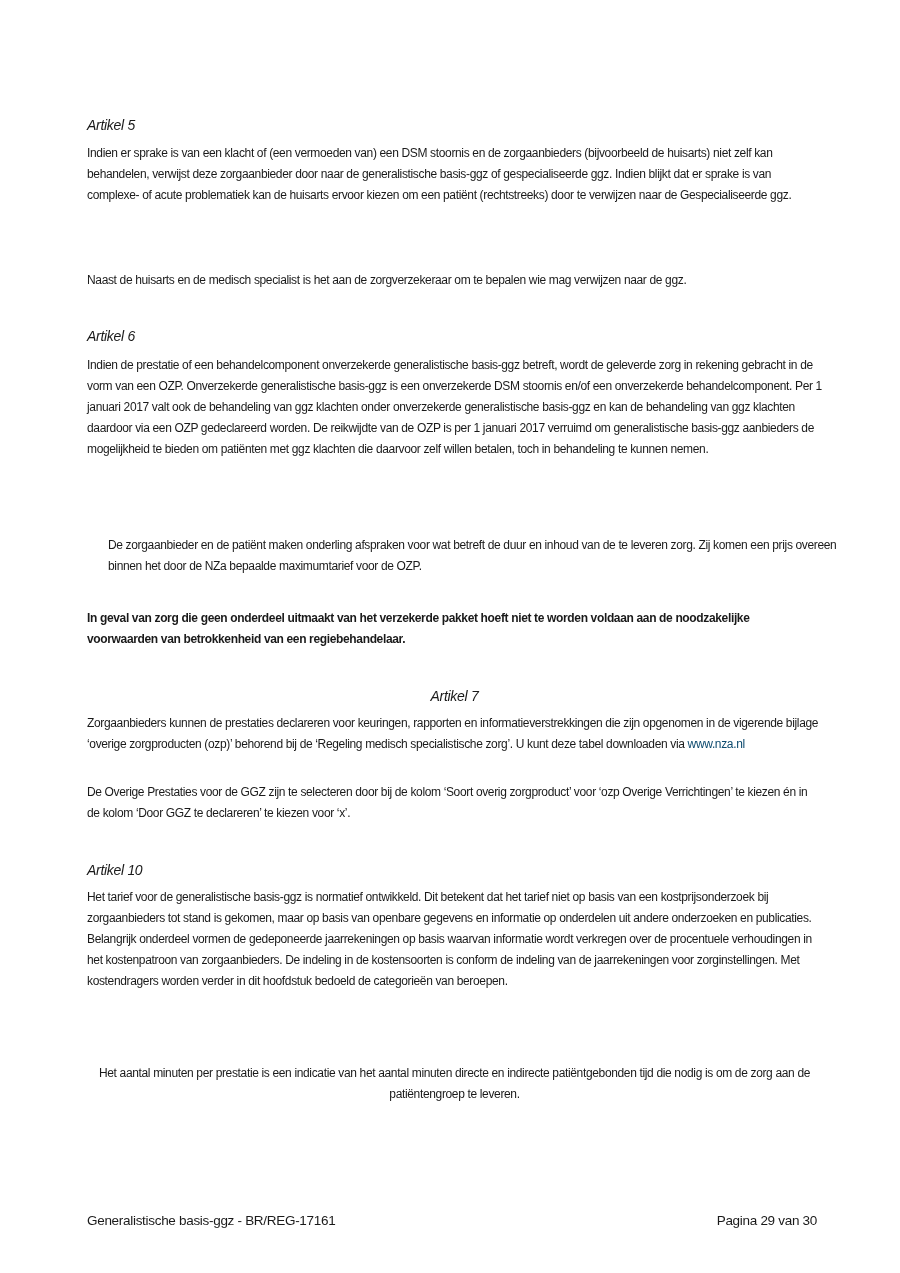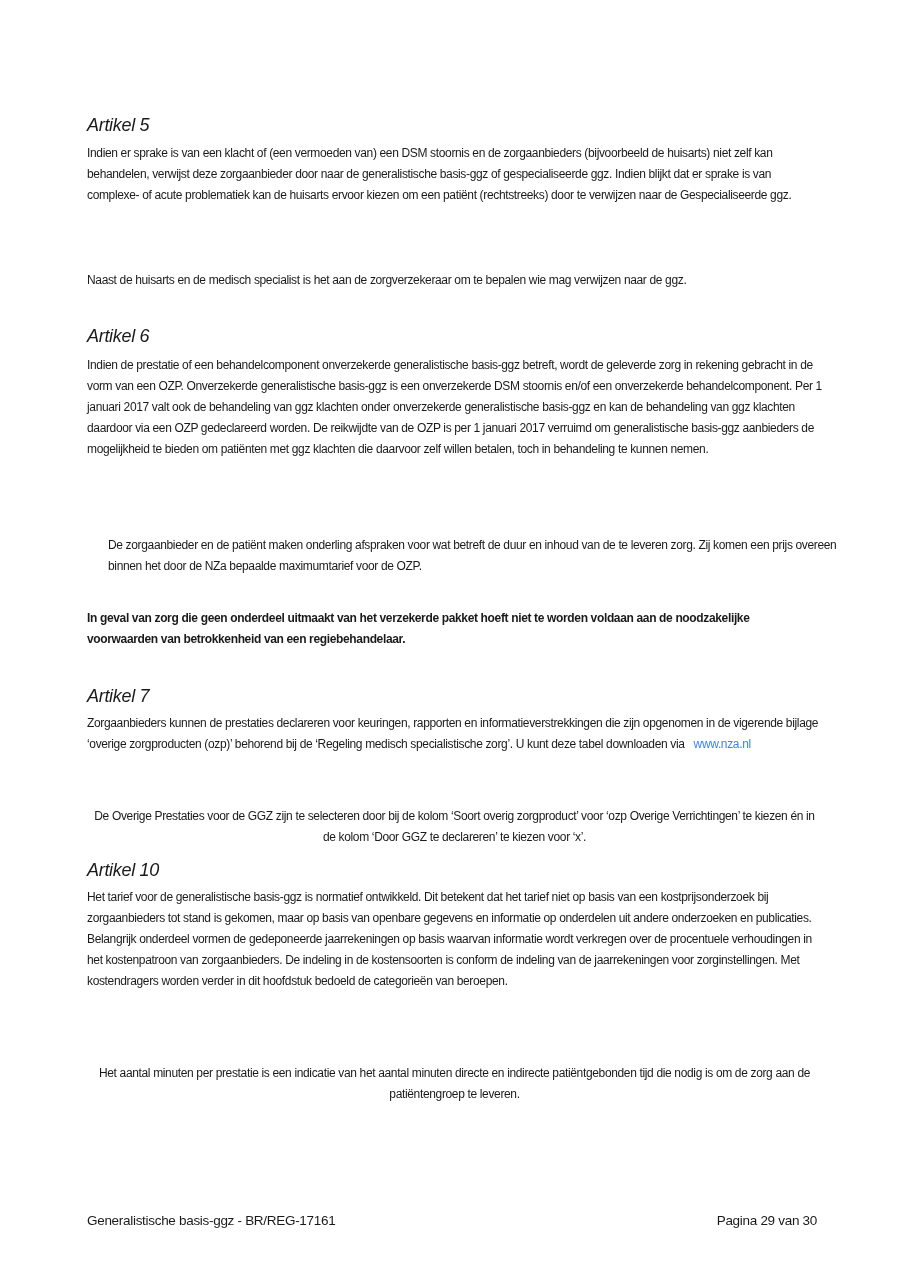--- a/index.html
+++ b/index.html
@@ -21,34 +21,33 @@
       top: 0;
       width: 735px;
     }
     .block {
       position: absolute;
       left: 0;
       width: 735px;
     }
     .heading {
       font-style: italic;
-      font-size: 18px;
+      font-size: 14px;
       line-height: 20px;
       letter-spacing: -0.3px;
     }
     .para {
       font-size: 12px;
       line-height: 21px;
       letter-spacing: -0.35px;
       margin: 0;
     }
     .link {
-      color: #3b82f6;
+      color: #0c4a6e;
       text-decoration: none;
-      margin-left: 6px;
     }
     .footer {
       position: absolute;
       top: 1212px;
       left: 87px;
       width: 730px;
       font-size: 13.5px;
       line-height: 18px;
       letter-spacing: -0.3px;
       display: flex;
@@ -63,23 +62,23 @@
 
   <div class="block heading" style="top:115px;">Artikel 5</div>
   <p class="block para" style="top:143px;">Indien er sprake is van een klacht of (een vermoeden van) een DSM stoornis en de zorgaanbieders (bijvoorbeeld de huisarts) niet zelf kan behandelen, verwijst deze zorgaanbieder door naar de generalistische basis-ggz of gespecialiseerde ggz. Indien blijkt dat er sprake is van complexe- of acute problematiek kan de huisarts ervoor kiezen om een patiënt (rechtstreeks) door te verwijzen naar de Gespecialiseerde ggz.</p>
   <p class="block para" style="top:262px;margin-top:8px;">Naast de huisarts en de medisch specialist is het aan de zorgverzekeraar om te bepalen wie mag verwijzen naar de ggz.</p>
 
   <div class="block heading" style="top:326px;">Artikel 6</div>
   <p class="block para" style="top:355px;">Indien de prestatie of een behandelcomponent onverzekerde generalistische basis-ggz betreft, wordt de geleverde zorg in rekening gebracht in de vorm van een OZP. Onverzekerde generalistische basis-ggz is een onverzekerde DSM stoornis en/of een onverzekerde behandelcomponent. Per 1 januari 2017 valt ook de behandeling van ggz klachten onder onverzekerde generalistische basis-ggz en kan de behandeling van ggz klachten daardoor via een OZP gedeclareerd worden. De reikwijdte van de OZP is per 1 januari 2017 verruimd om generalistische basis-ggz aanbieders de mogelijkheid te bieden om patiënten met ggz klachten die daarvoor zelf willen betalen, toch in behandeling te kunnen nemen.</p>
   <p class="block para" style="top:535px;margin-left:21px;">De zorgaanbieder en de patiënt maken onderling afspraken voor wat betreft de duur en inhoud van de te leveren zorg. Zij komen een prijs overeen binnen het door de NZa bepaalde maximumtarief voor de OZP.</p>
   <p class="block para" style="top:608px;font-weight:bold;">In geval van zorg die geen onderdeel uitmaakt van het verzekerde pakket hoeft niet te worden voldaan aan de noodzakelijke voorwaarden van betrokkenheid van een regiebehandelaar.</p>
 
-  <div class="block heading" style="top:686px;">Artikel 7</div>
+  <div class="block heading" style="top:686px;text-align:center;">Artikel 7</div>
   <p class="block para" style="top:713px;"><span>Zorgaanbieders kunnen de prestaties declareren voor keuringen, rapporten en informatieverstrekkingen die zijn opgenomen in de vigerende bijlage ‘overige zorgproducten (ozp)’ behorend bij de ‘Regeling medisch specialistische zorg’. U kunt deze tabel downloaden via </span><a class="link">www.nza.nl</a></p>
-  <p class="block para" style="top:806px;text-align:center;">De Overige Prestaties voor de GGZ zijn te selecteren door bij de kolom ‘Soort overig zorgproduct’ voor ‘ozp Overige Verrichtingen’ te kiezen én in de kolom ‘Door GGZ te declareren’ te kiezen voor ‘x’.</p>
+  <p class="block para" style="top:782px;">De Overige Prestaties voor de GGZ zijn te selecteren door bij de kolom ‘Soort overig zorgproduct’ voor ‘ozp Overige Verrichtingen’ te kiezen én in de kolom ‘Door GGZ te declareren’ te kiezen voor ‘x’.</p>
 
   <div class="block heading" style="top:860px;">Artikel 10</div>
   <p class="block para" style="top:887px;">Het tarief voor de generalistische basis-ggz is normatief ontwikkeld. Dit betekent dat het tarief niet op basis van een kostprijsonderzoek bij zorgaanbieders tot stand is gekomen, maar op basis van openbare gegevens en informatie op onderdelen uit andere onderzoeken en publicaties. Belangrijk onderdeel vormen de gedeponeerde jaarrekeningen op basis waarvan informatie wordt verkregen over de procentuele verhoudingen in het kostenpatroon van zorgaanbieders. De indeling in de kostensoorten is conform de indeling van de jaarrekeningen voor zorginstellingen. Met kostendragers worden verder in dit hoofdstuk bedoeld de categorieën van beroepen.</p>
   <p class="block para" style="top:1063px;text-align:center;">Het aantal minuten per prestatie is een indicatie van het aantal minuten directe en indirecte patiëntgebonden tijd die nodig is om de zorg aan de patiëntengroep te leveren.</p>
 
 </div>
 
 <div class="footer">
   <span>Generalistische basis-ggz - BR/REG-17161</span>
   <span>Pagina 29 van 30</span>

